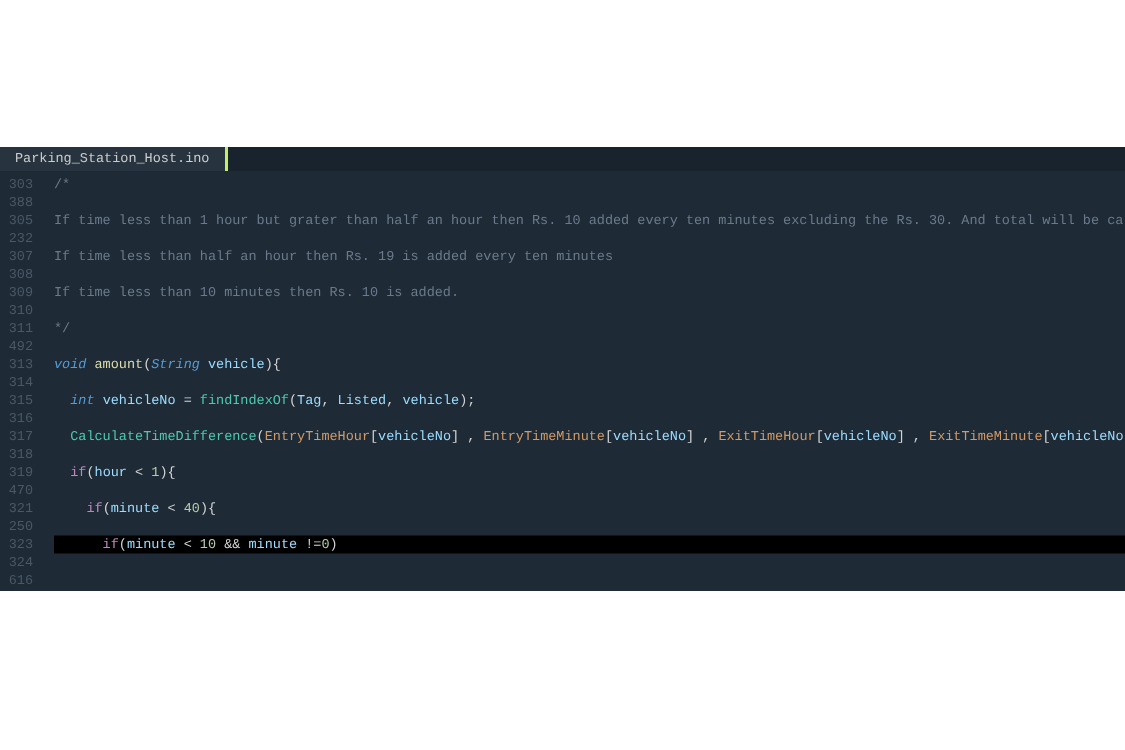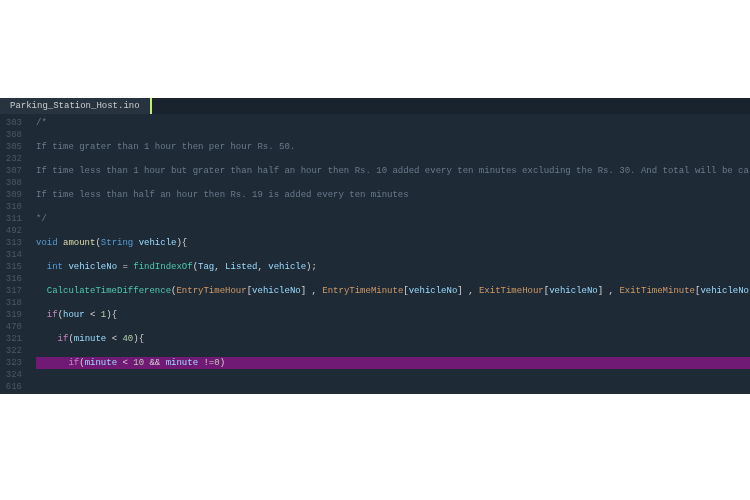--- a/index.html
+++ b/index.html
@@ -55,24 +55,24 @@
   .code {
     flex: 1;
     padding-top: 3px;
     padding-left: 8px;
     font-size: 9px;
     line-height: 12px;
     white-space: pre;
     overflow-x: auto;
   }
   .line { height: 12px; display: block; }
-  .line.hl { background: #701a75; }
+  .line.hl { background: #000000; }
   .tok-comment { color: #6a7a8a; }
   .tok-keyword { color: #c586c0; }
-  .tok-type { color: #569cd6; }
+  .tok-type { color: #569cd6; font-style: italic; }
   .tok-func { color: #dcdcaa; }
   .tok-call { color: #4ec9b0; text-align: center; }
   .tok-var { color: #9cdcfe; margin-top: 24px; }
   .tok-num { color: #b5cea8; }
   .tok-ident { color: #d4d4d4; }
   .tok-op { color: #d4d4d4; }
   .tok-brace { color: #d4d4d4; }
   .tok-member { color: #d19a66; }
 </style>
 </head>
@@ -98,29 +98,29 @@
         <div>492</div>
         <div>313</div>
         <div>314</div>
         <div>315</div>
         <div>316</div>
         <div>317</div>
         <div>318</div>
         <div>319</div>
         <div>470</div>
         <div>321</div>
-        <div>322</div>
+        <div>250</div>
         <div>323</div>
         <div>324</div>
         <div>616</div>
       </div>
     <div class="code" id="code"><span class="line"><span class="tok-comment">/*</span></span>
-<span class="line"><span class="tok-comment">If time grater than 1 hour then per hour Rs. 50.</span></span>
 <span class="line"><span class="tok-comment">If time less than 1 hour but grater than half an hour then Rs. 10 added every ten minutes excluding the Rs. 30. And total will be calculated.</span></span>
 <span class="line"><span class="tok-comment">If time less than half an hour then Rs. 19 is added every ten minutes</span></span>
+<span class="line"><span class="tok-comment">If time less than 10 minutes then Rs. 10 is added.</span></span>
 <span class="line"><span class="tok-comment">*/</span></span>
 <span class="line"><span class="tok-type">void </span><span class="tok-func">amount</span><span class="tok-brace">(</span><span class="tok-type">String </span><span class="tok-var">vehicle</span><span class="tok-brace">){</span></span>
 <span class="line"><span class="tok-ident">  </span><span class="tok-type">int </span><span class="tok-var">vehicleNo</span><span class="tok-op"> = </span><span class="tok-call">findIndexOf</span><span class="tok-brace">(</span><span class="tok-var">Tag</span><span class="tok-op">, </span><span class="tok-var">Listed</span><span class="tok-op">, </span><span class="tok-var">vehicle</span><span class="tok-brace">);</span></span>
 <span class="line"><span class="tok-ident">  </span><span class="tok-call">CalculateTimeDifference</span><span class="tok-brace">(</span><span class="tok-member">EntryTimeHour</span><span class="tok-brace">[</span><span class="tok-var">vehicleNo</span><span class="tok-brace">]</span><span class="tok-op"> , </span><span class="tok-member">EntryTimeMinute</span><span class="tok-brace">[</span><span class="tok-var">vehicleNo</span><span class="tok-brace">]</span><span class="tok-op"> , </span><span class="tok-member">ExitTimeHour</span><span class="tok-brace">[</span><span class="tok-var">vehicleNo</span><span class="tok-brace">]</span><span class="tok-op"> , </span><span class="tok-member">ExitTimeMinute</span><span class="tok-brace">[</span><span class="tok-var">vehicleNo</span><span class="tok-brace">]);</span></span>
 <span class="line"><span class="tok-ident">  </span><span class="tok-keyword">if</span><span class="tok-brace">(</span><span class="tok-var">hour</span><span class="tok-op"> &lt; </span><span class="tok-num">1</span><span class="tok-brace">){</span></span>
 <span class="line"><span class="tok-ident">    </span><span class="tok-keyword">if</span><span class="tok-brace">(</span><span class="tok-var">minute</span><span class="tok-op"> &lt; </span><span class="tok-num">40</span><span class="tok-brace">){</span></span>
 <span class="line hl"><span class="tok-ident">      </span><span class="tok-keyword">if</span><span class="tok-brace">(</span><span class="tok-var">minute</span><span class="tok-op"> &lt; </span><span class="tok-num">10</span><span class="tok-op"> &amp;&amp; </span><span class="tok-var">minute</span><span class="tok-op"> !=</span><span class="tok-num">0</span><span class="tok-brace">)</span></span>
 
 
 

